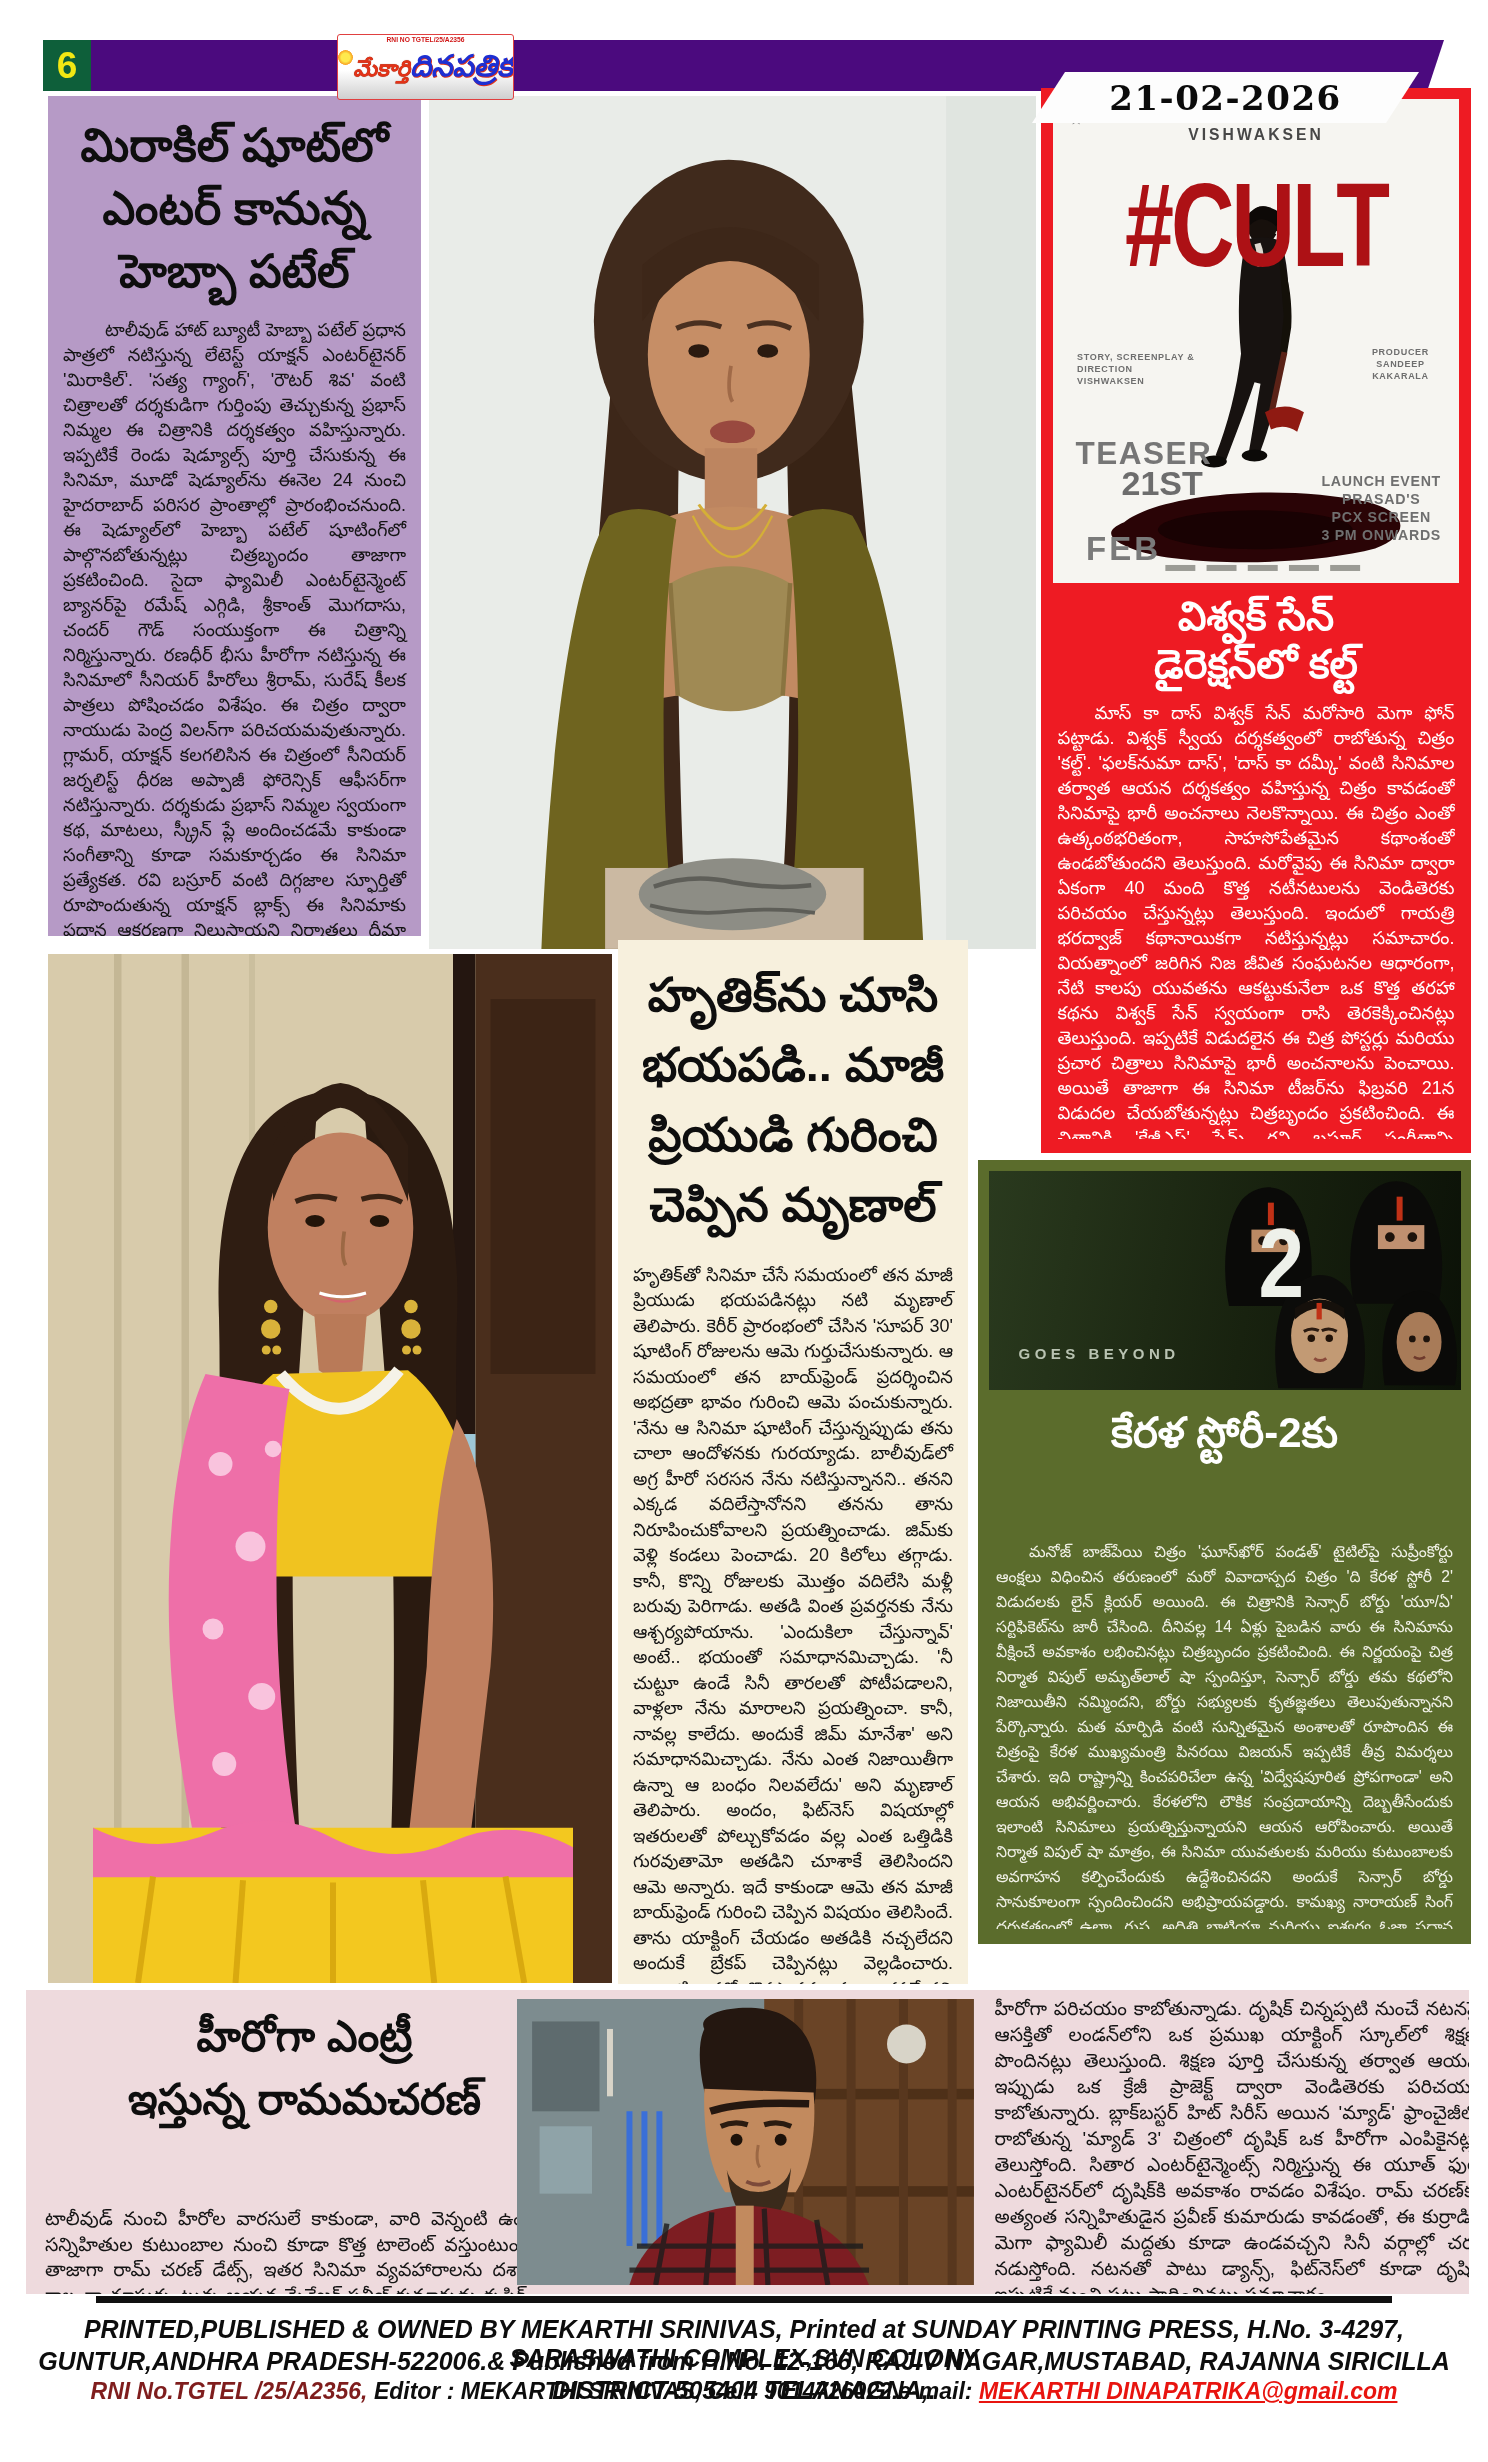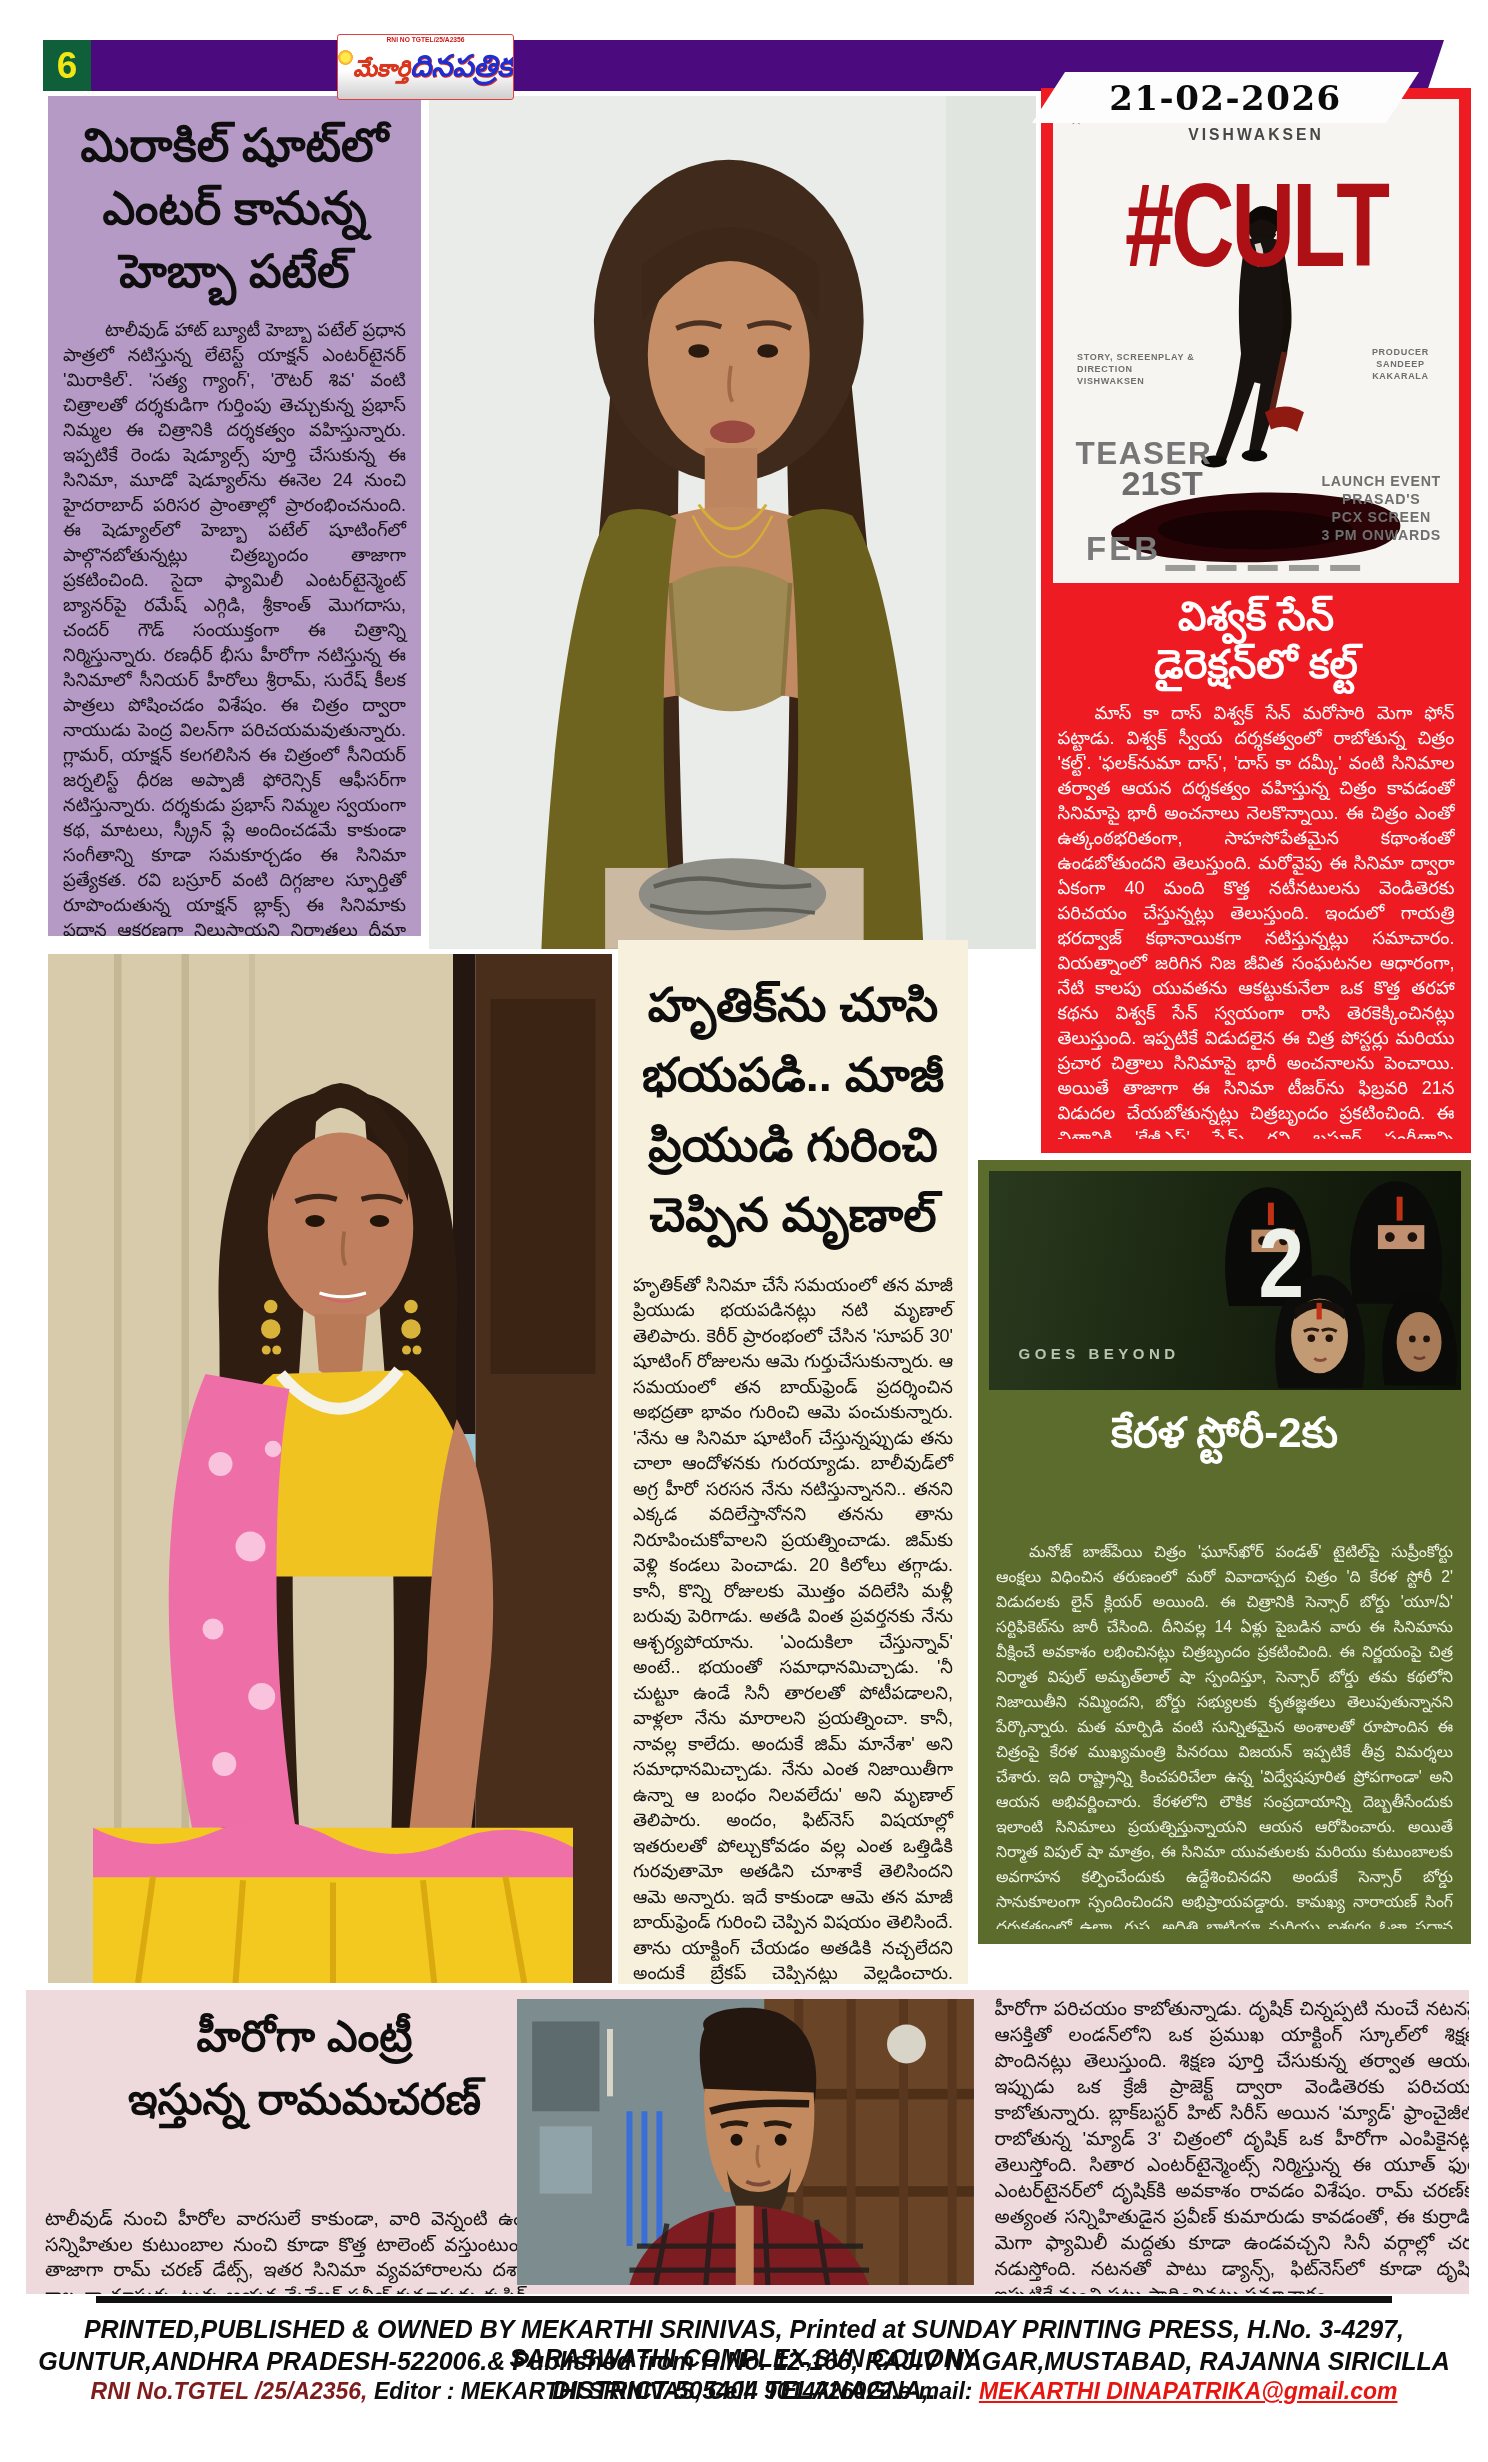--- a/index.html
+++ b/index.html
@@ -47,21 +47,21 @@
   .cp-teaser{left:22.5px;top:339px;color:#767676;font-weight:900;line-height:30px;}
   .cp-teaser .t1{font-size:31.5px;letter-spacing:1.5px;}
   .cp-teaser .t2{font-size:34px;margin-left:46px;color:#6d6d6d;}
   .cp-teaser .t3{font-size:33px;margin-left:10.5px;color:#7a7a7a;letter-spacing:3px;margin-top:36px;}
   .cp-launch{right:18px;top:373px;text-align:center;color:#6f6f6f;font-weight:900;font-size:14.2px;line-height:18px;letter-spacing:0.7px;margin-left:35px;}
   .cult-hl{left:0;top:504px;width:100%;font-size:40px;line-height:48px;color:#ffffff;}
   .cult-body{left:0;top:613px;margin:0 16.5px;font-size:18px;line-height:25px;color:#ffffff;text-indent:37px;text-align:justify;height:438px;overflow:hidden;}
   
   .mrunal-photo{left:48px;top:954px;width:564px;height:1029px;background:#d8cbab;}
   .mrunal-box{left:618px;top:940px;width:350px;height:1044px;background:#f7f0dd;}
-  .mrunal-hl{padding-top:30px;font-size:47px;line-height:70px;}
+  .mrunal-hl{padding-top:20px;font-size:47px;line-height:70px;}
   .mrunal-body{margin:22.5px 15px 0 15px;font-size:18px;line-height:25.5px;height:645px;}
   
   .kerala-box{left:978px;top:1160px;width:493px;height:784px;background:#5b6c2c;}
   .kerala-poster{left:10.5px;top:10.5px;width:472px;height:219px;background:linear-gradient(100deg,#2a3a1e 0%,#18220f 55%,#0b1107 100%);overflow:hidden;}
   .kp-text{left:27px;top:40px;color:#e8efe4;line-height:1;}
   .kp-the{font-size:19.5px;font-weight:bold;letter-spacing:4.5px;color:#dfe7da;}
   .kp-kerala{font-size:46px;font-weight:900;letter-spacing:3px;color:#9fc188;margin-top:4.5px;}
   .kp-story{font-size:33px;font-weight:900;letter-spacing:7.5px;color:#e4e9e0;margin-top:6px;}
   .kp-2{left:270px;top:45px;font-size:82px;font-weight:900;color:#eef1ea;transform:scaleY(1.2);}
   .kp-goes{left:30px;top:174px;font-size:15px;font-weight:bold;letter-spacing:4.5px;color:#b9c3b2;}

